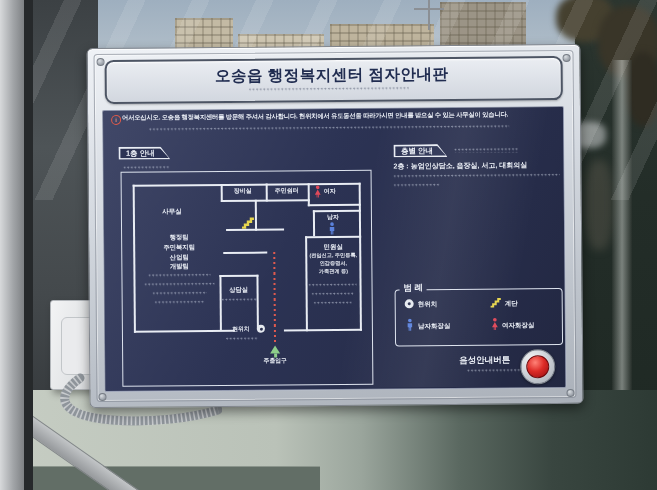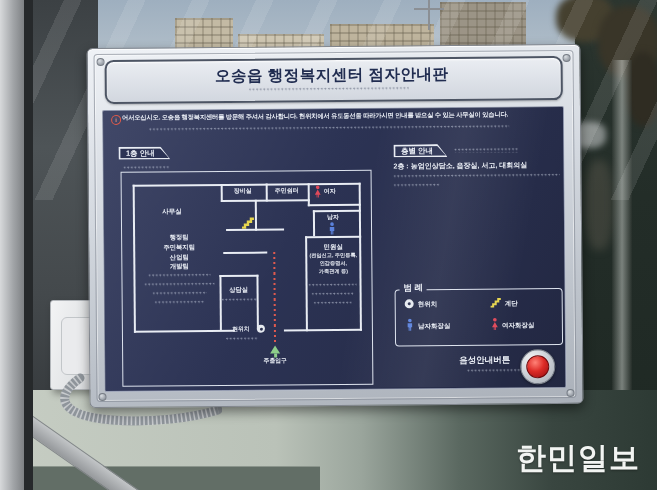--- a/index.html
+++ b/index.html
@@ -257,14 +257,13 @@
 
     <div class="t" style="left:458px;top:357px;font-size:8.5px;">음성안내버튼</div>
     <div class="br" style="left:466px;top:370px;width:56px;"></div>
     <div class="abs" id="voice-btn">
       <div id="voice-btn-red"></div>
     </div>
 
     <div class="abs" id="board-glare"></div>
   </div>
 
-  <div class="abs" id="watermark">한민일보</div>
 </div>
 
 </body></html>

